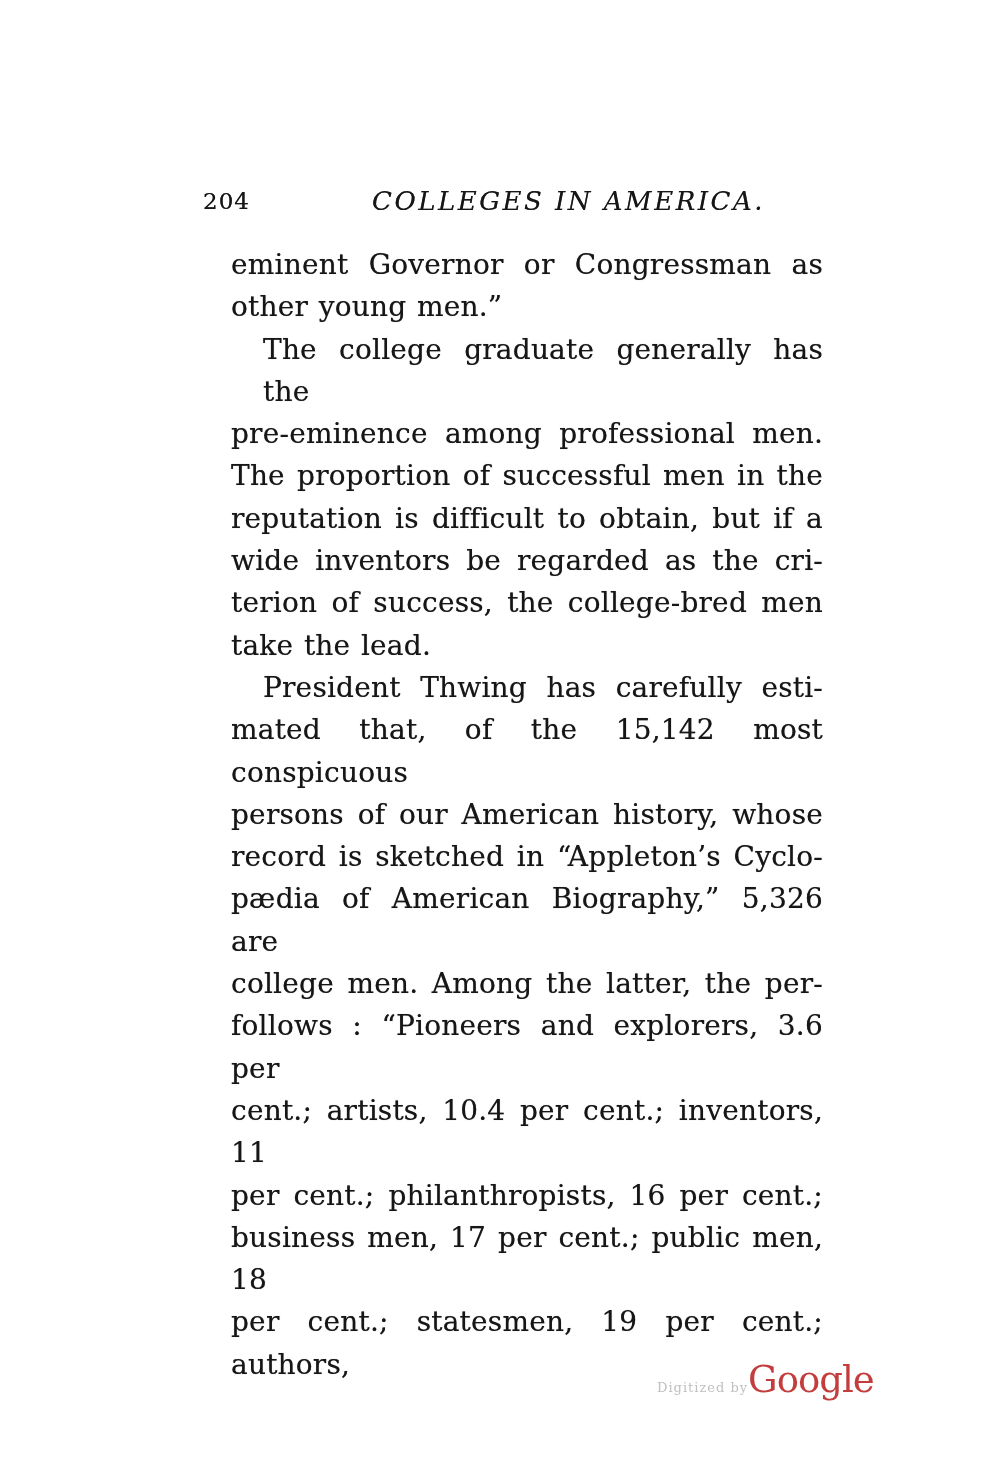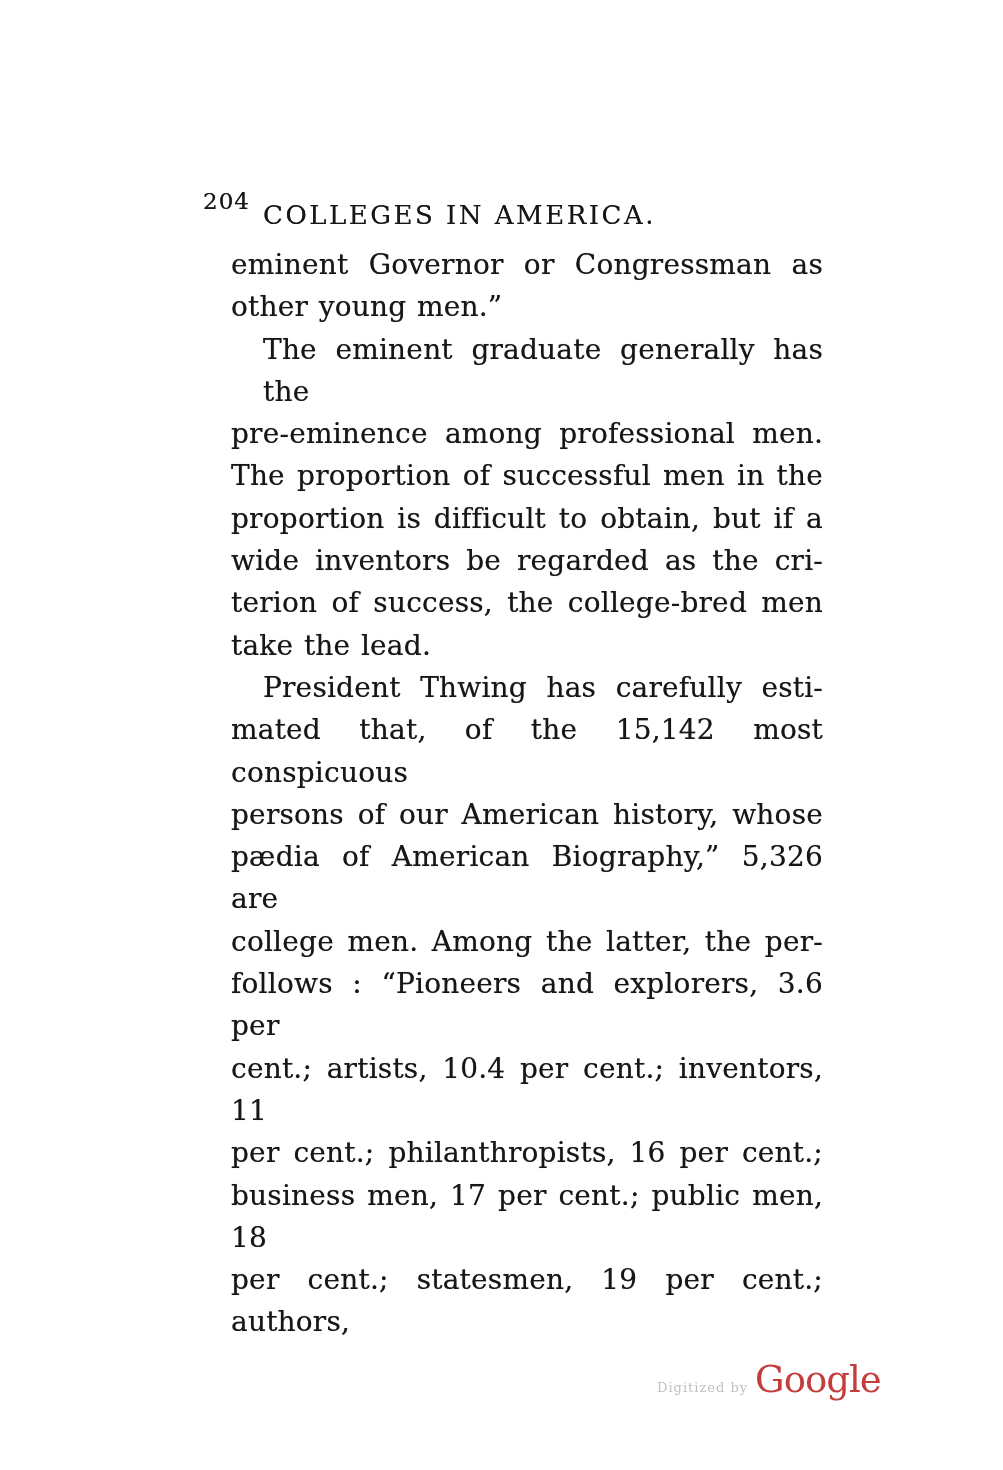--- a/index.html
+++ b/index.html
@@ -29,26 +29,26 @@
     top: 2px;
     font-size: 23px;
     letter-spacing: 1px;
     text-shadow: 0 0 0.6px rgba(0,0,0,0.65);
   }
   .running-title {
     position: absolute;
     left: 60px;
     right: 30px;
     top: 0;
-    text-align: left;
+    text-align: right;
+    font-style: italic;
     font-size: 26px;
     letter-spacing: 2.5px;
     white-space: nowrap;
     text-shadow: 0 0 0.6px rgba(0,0,0,0.6);
-    margin-top: 14px;
   }
   .body-text {
     position: absolute;
     left: 203px;
     top: 244px;
     width: 592px;
     font-size: 28px;
     line-height: 42.3px;
     letter-spacing: 0.2px;
     word-spacing: 1.5px;
@@ -66,21 +66,20 @@
   }
   .body-text .line.indent {
     padding-left: 32px;
   }
   .watermark {
     position: absolute;
     left: 657px;
     top: 1358px;
     display: flex;
     align-items: baseline;
-    gap: 7px;
     user-select: none;
   }
   .watermark .wm-prefix {
     font-size: 13px;
     color: #b5b5b5;
     letter-spacing: 1px;
     opacity: 0.85;
   }
   .watermark .wm-brand {
     font-size: 37px;
@@ -95,30 +94,31 @@
 <div class="scan-page">
 
   <div class="running-header">
     <span class="page-number">204</span>
     <span class="running-title">COLLEGES IN AMERICA.</span>
   </div>
 
   <div class="body-text">
       <div class="line">eminent Governor or Congressman as</div>
       <div class="line para-end">other young men.”</div>
-      <div class="line indent">The eminent graduate generally has the</div>
+      <div class="line indent">The college graduate generally has the</div>
       <div class="line">pre-eminence among professional men.</div>
       <div class="line">The proportion of successful men in the</div>
-      <div class="line">proportion is difficult to obtain, but if a</div>
+      <div class="line">reputation is difficult to obtain, but if a</div>
       <div class="line">wide inventors be regarded as the cri-</div>
       <div class="line">terion of success, the college-bred men</div>
       <div class="line para-end">take the lead.</div>
       <div class="line indent">President Thwing has carefully esti-</div>
       <div class="line">mated that, of the 15,142 most conspicuous</div>
       <div class="line">persons of our American history, whose</div>
+      <div class="line">record is sketched in “Appleton’s Cyclo-</div>
       <div class="line">pædia of American Biography,” 5,326 are</div>
       <div class="line">college men.  Among the latter, the per-</div>
       <div class="line">follows :  “Pioneers and explorers, 3.6 per</div>
       <div class="line">cent.; artists, 10.4 per cent.; inventors, 11</div>
       <div class="line">per cent.; philanthropists, 16 per cent.;</div>
       <div class="line">business men, 17 per cent.; public men, 18</div>
       <div class="line">per cent.; statesmen, 19 per cent.; authors,</div>
     </div>
 
   <div class="watermark">

